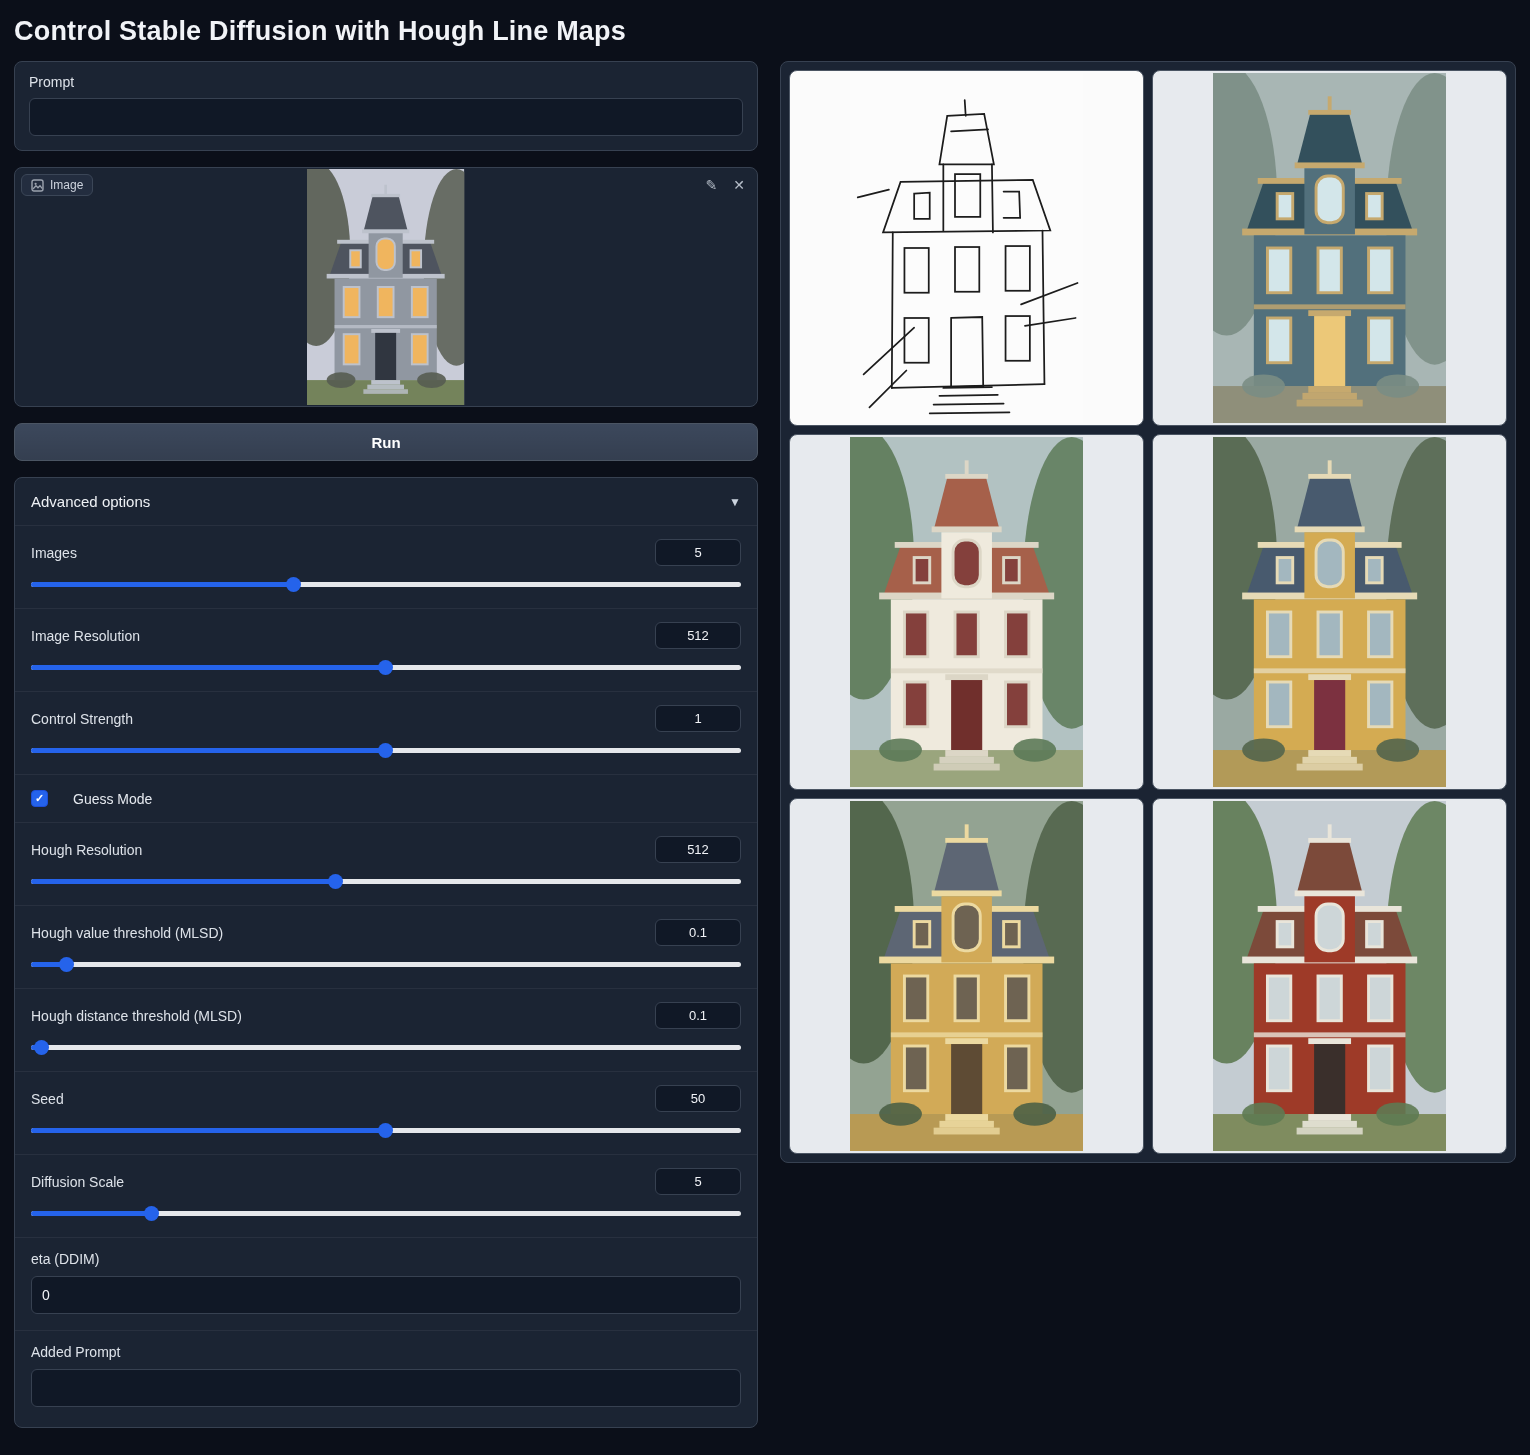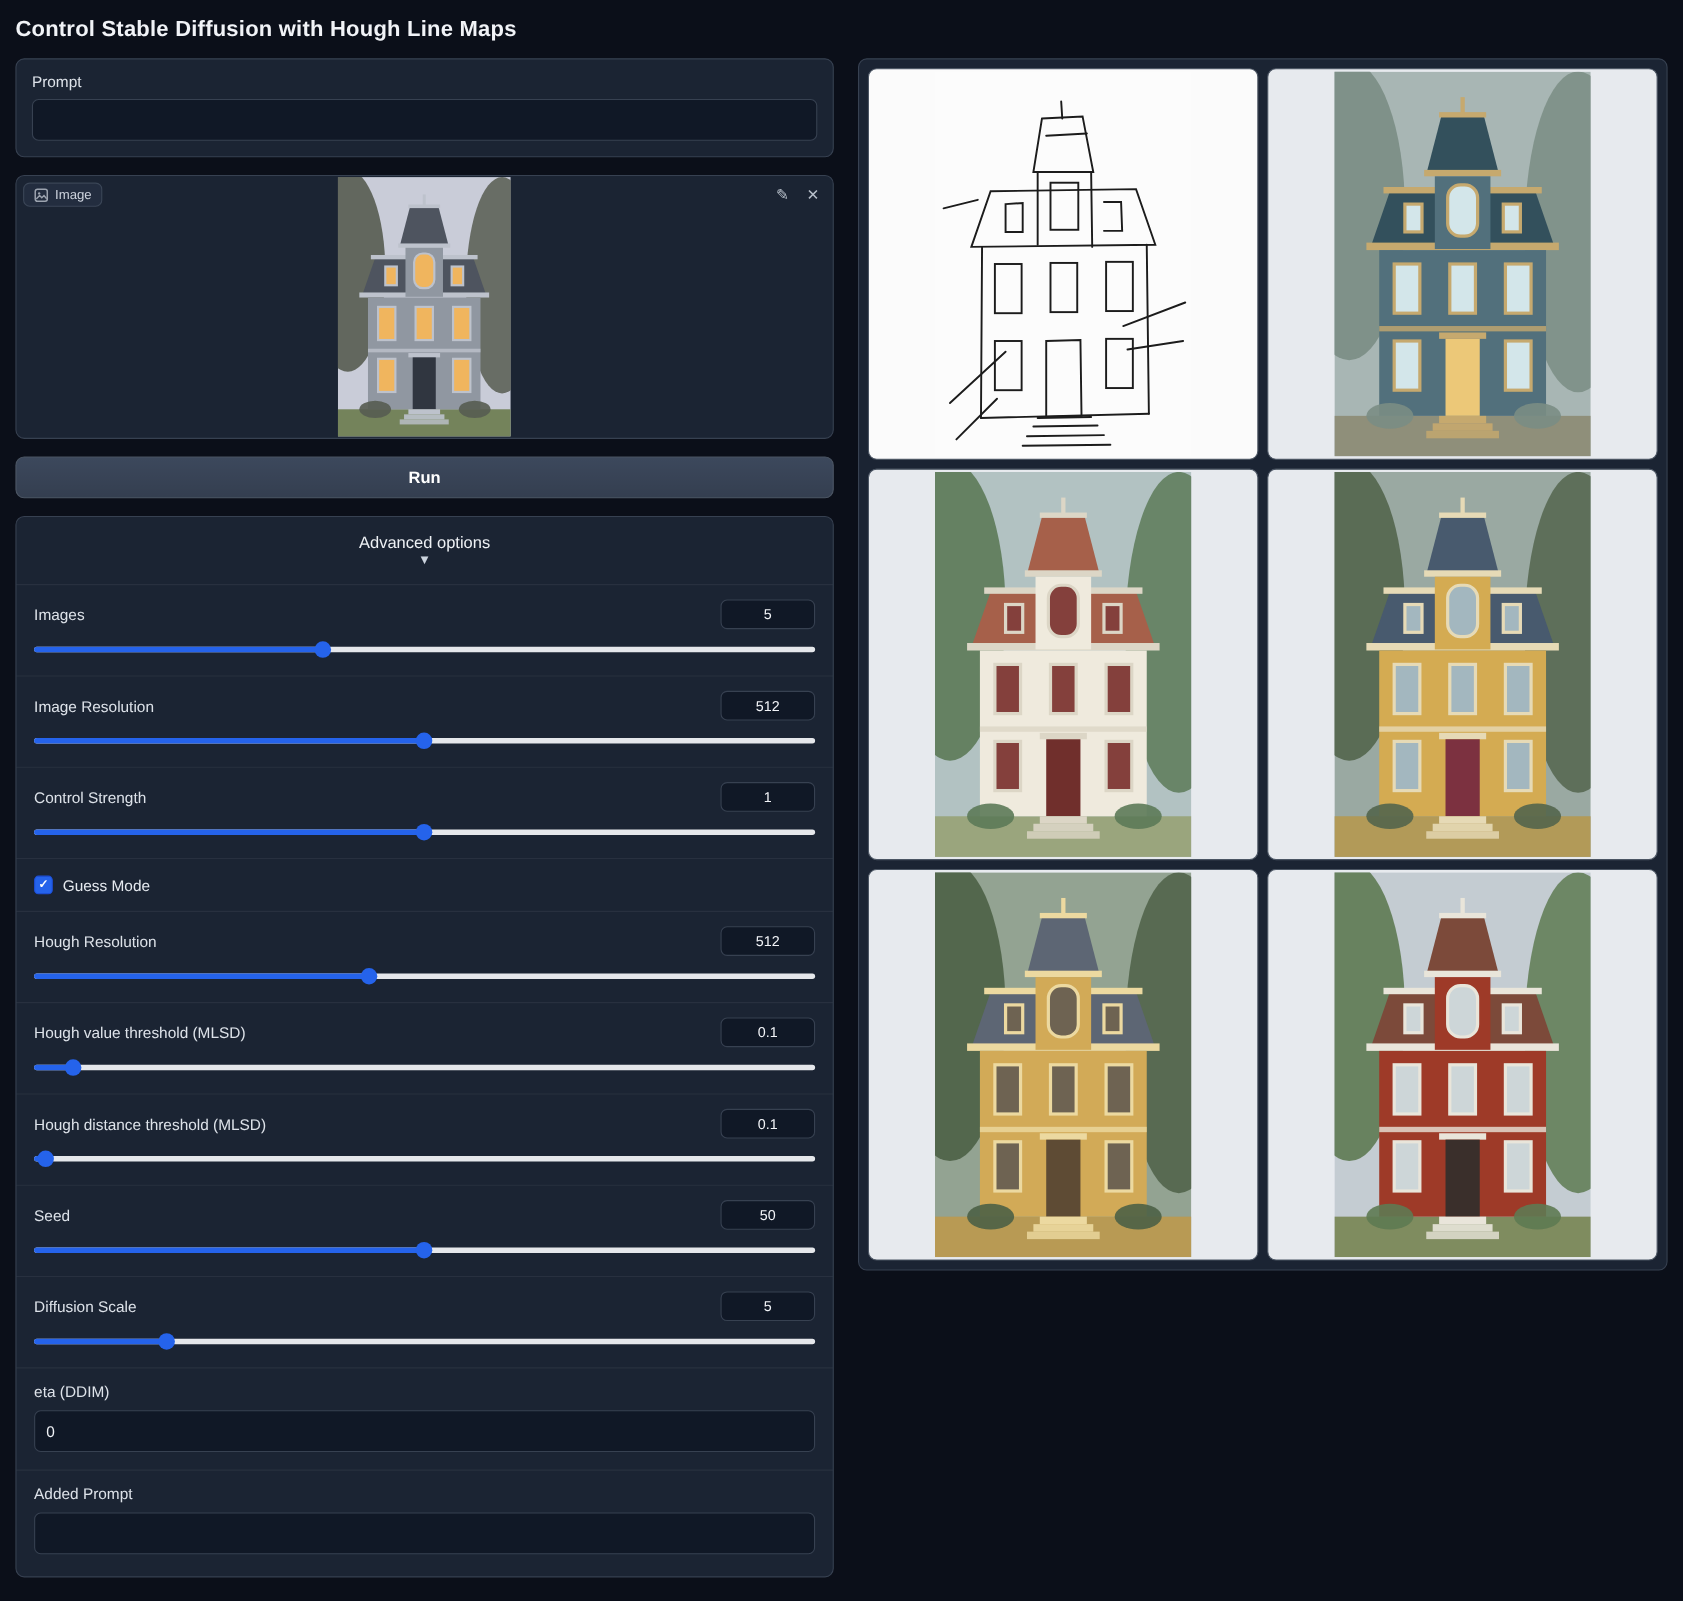--- a/index.html
+++ b/index.html
@@ -1,19 +1,19 @@
 <!DOCTYPE html>
 <html style="--accent: #2563eb;"><head>
 <meta charset="utf-8">
 <style>
   * { box-sizing: border-box; margin: 0; padding: 0; }
   html, body { background: #0b0f19; }
   body { font-family: "Liberation Sans", sans-serif; color: #f1f3f7; }
   .page { position: relative; width: 1530px; height: 1455px; overflow: hidden; background: #0b0f19; }
-  .title { font-size: 20px; font-weight: 700; letter-spacing: 0.2px; padding: 16px 14px 14px; }
+  .title { font-size: 27px; font-weight: 700; letter-spacing: 0.2px; padding: 16px 14px 14px; }
   .layout { display: flex; align-items: flex-start; gap: 22px; padding: 0 14px; }
   .left-col { width: 744px; flex: none; display: flex; flex-direction: column; gap: 16px; }
   .right-col { flex: 1; }
   .panel { background: #1b2433; border: 1px solid #374151; border-radius: 8px; }
 
   
   .image-panel { position: relative; height: 240px; display: flex; align-items: center; justify-content: center; }
   .io-label { position: absolute; top: 6px; left: 6px; display: flex; align-items: center; gap: 6px;
               background: #232d3f; border: 1px solid #3b4657; border-radius: 6px; padding: 3px 9px;
               font-size: 12px; color: #cdd3dd; z-index: 2; }
@@ -28,38 +28,38 @@
   .text-input { width: 100%; height: 38px; background: #101826; border: 1px solid #374151; border-radius: 6px;
                 color: #f1f3f7; font-size: 14px; padding: 0 10px; font-family: "Liberation Sans", sans-serif; }
 
   
   .run-btn { width: 100%; height: 38px; border-radius: 8px; border: 1px solid #4b5563;
              background: linear-gradient(180deg, #45516600, #00000022), #3c485c; color: #ffffff;
              font-size: 15px; font-weight: 700; cursor: pointer; font-family: "Liberation Sans", sans-serif; }
 
   
   .advanced { padding-bottom: 4px; }
-  .adv-header { display: flex; align-items: center; justify-content: space-between; padding: 15px 16px; cursor: pointer; flex-direction: column; }
+  .adv-header { display: flex; align-items: center; justify-content: space-between; padding: 15px 16px; cursor: pointer; }
   .adv-title { font-size: 15px; color: #eef1f5; }
   .adv-arrow { font-size: 12px; color: #cbd3de; }
   .form-row { border-top: 1px solid rgba(255,255,255,0.06); padding: 13px 16px 16px; }
   .row-top { display: flex; align-items: center; justify-content: space-between; margin-bottom: 11px; }
   .row-top .lbl { margin: 0; }
   .num { width: 86px; background: #101826; border: 1px solid #374151; border-radius: 6px; color: #f1f3f7;
          font-size: 13px; text-align: center; padding: 5px 6px; font-family: "Liberation Sans", sans-serif; }
   .num.wide { width: 132px; }
   .slider { position: relative; height: 15px; cursor: pointer; }
   .slider-track { position: absolute; left: 0; right: 0; top: 5px; height: 5px; border-radius: 3px; background: #e5e7eb; }
   .slider-fill { position: absolute; left: 0; top: 5px; height: 5px; border-radius: 3px; background: var(--accent, #2563eb); }
   .slider-handle { position: absolute; top: 0; width: 15px; height: 15px; border-radius: 50%; background: var(--accent, #2563eb); }
   .check-row { display: flex; align-items: center; padding: 15px 16px; }
   .checkbox { width: 17px; height: 17px; border-radius: 4px; background: var(--accent, #2563eb); border: 1px solid #1d4ed8;
               display: flex; align-items: center; justify-content: center; cursor: pointer; }
   .checkbox .check { color: #fff; font-size: 11px; font-weight: 700; line-height: 1; }
-  .check-label { font-size: 14px; color: #e6eaf0; margin-left: 9px; }
+  .check-label { font-size: 14px; color: #e6eaf0; margin-left: 25px; }
   .field-row .lbl { margin-bottom: 9px; }
 
   
   .gallery { padding: 8px; }
   .gallery-grid { display: grid; grid-template-columns: 1fr 1fr; gap: 8px; }
   .gallery-cell { height: 356px; background: #e7eaee; border: 1px solid #4b5563; border-radius: 8px;
                   display: flex; align-items: center; justify-content: center; overflow: hidden; cursor: pointer; }
   .gallery-cell.linemap { background: #fbfbfb; }
   .cell-art { height: 350px; width: auto; display: block; }
 </style>

